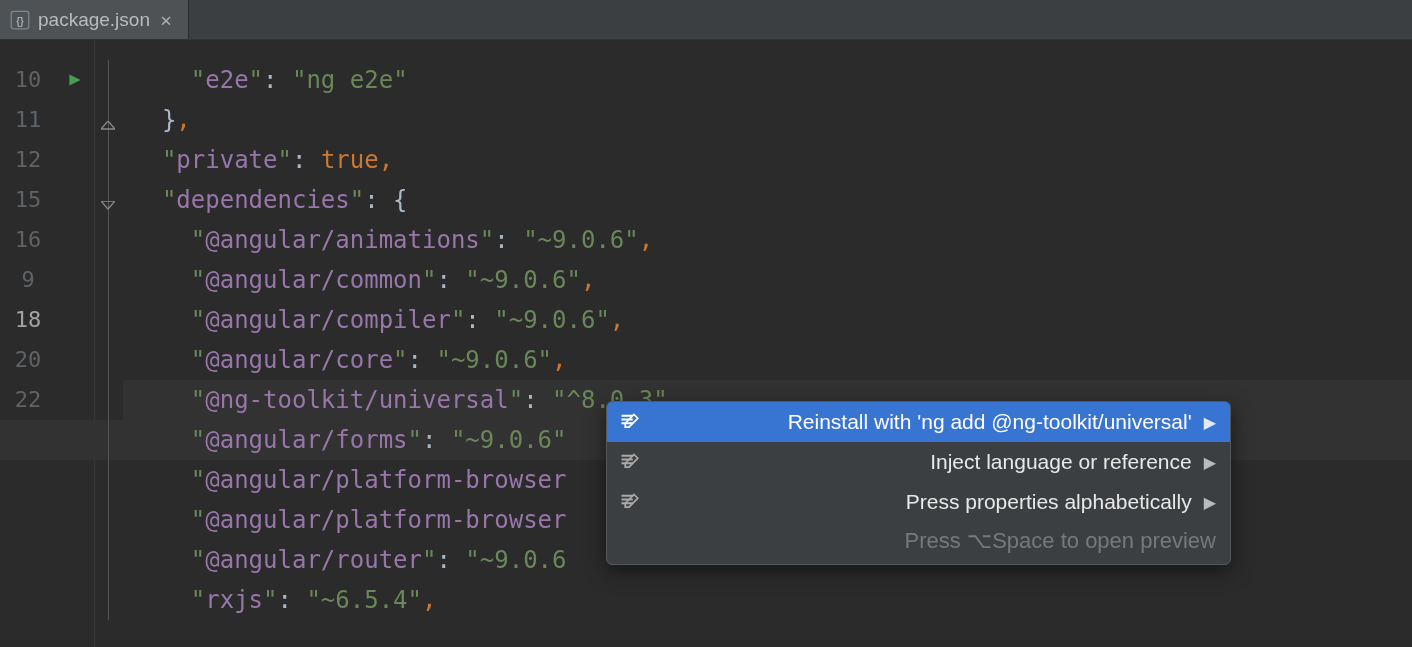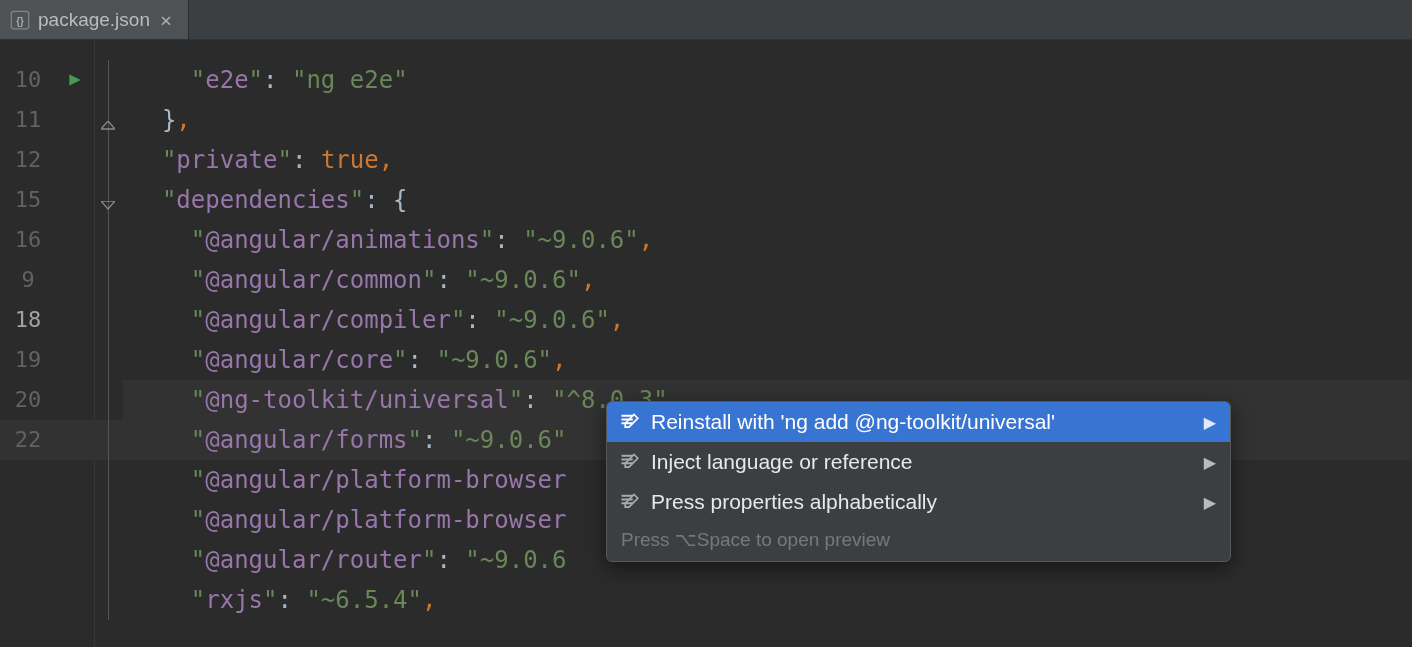--- a/index.html
+++ b/index.html
@@ -147,20 +147,21 @@
     left: 606px;
     width: 625px;
     background: var(--popup-bg);
     border: 1px solid var(--popup-border);
     border-radius: 6px;
     box-shadow: 0 6px 20px rgba(0,0,0,0.5);
     font-family: -apple-system, "Segoe UI", Arial, sans-serif;
     font-size: 21px;
     overflow:hidden;
     z-index: 10;
+    text-align: right;
   }
   .popup-item {
     display:flex;
     align-items:center;
     height: 40px;
     padding: 0 14px 0 12px;
     color: #e8e8e8;
     gap: 12px;
     cursor: pointer;
   }
@@ -171,21 +172,21 @@
   .popup-item .intent-icon svg { width:20px; height:20px; display:block; }
   .popup-item .label { flex:1; white-space:nowrap; overflow:hidden; text-overflow:ellipsis; }
   .popup-item .arrow {
     font-size: 16px;
     color: rgba(255,255,255,0.85);
   }
   .popup-item:not(.selected) .arrow { color:#bbbbbb; }
   .popup-hint {
     padding: 6px 14px 10px 14px;
     color: var(--popup-hint);
-    font-size: 19px;
+    font-size: 22px;
   }
 </style>
 </head>
 <body>
 
 <div class="tab-bar">
   <div class="tab">
     <span class="file-icon">
       <svg viewBox="0 0 16 16">
           <rect x="1" y="1" width="14" height="14" rx="2" fill="#4e5254" stroke="#7e8890" stroke-width="1"></rect>
@@ -204,21 +205,20 @@
           <svg viewBox="0 0 10 10">
             <polygon points="1,1 9,5 1,9" fill="#499c54"></polygon>
           </svg>
         </span></div>
       <div class="gutter-line">11</div>
       <div class="gutter-line">12</div>
       <div class="gutter-line">15</div>
       <div class="gutter-line">16</div>
       <div class="gutter-line">9</div>
       <div class="gutter-line current">18</div>
-      <div class="gutter-line">19</div>
       <div class="gutter-line">20</div>
       <div class="gutter-line">22</div>
     </div>
   <div class="fold-col" id="foldcol" style="padding-top: 20px;">
       <div class="fold-line">
         <div class="fold-rail"></div>
       </div>
       <div class="fold-line">
         <div class="fold-rail"></div>
         <div class="fold-mark"><svg viewBox="0 0 14 14" width="14" height="14">

